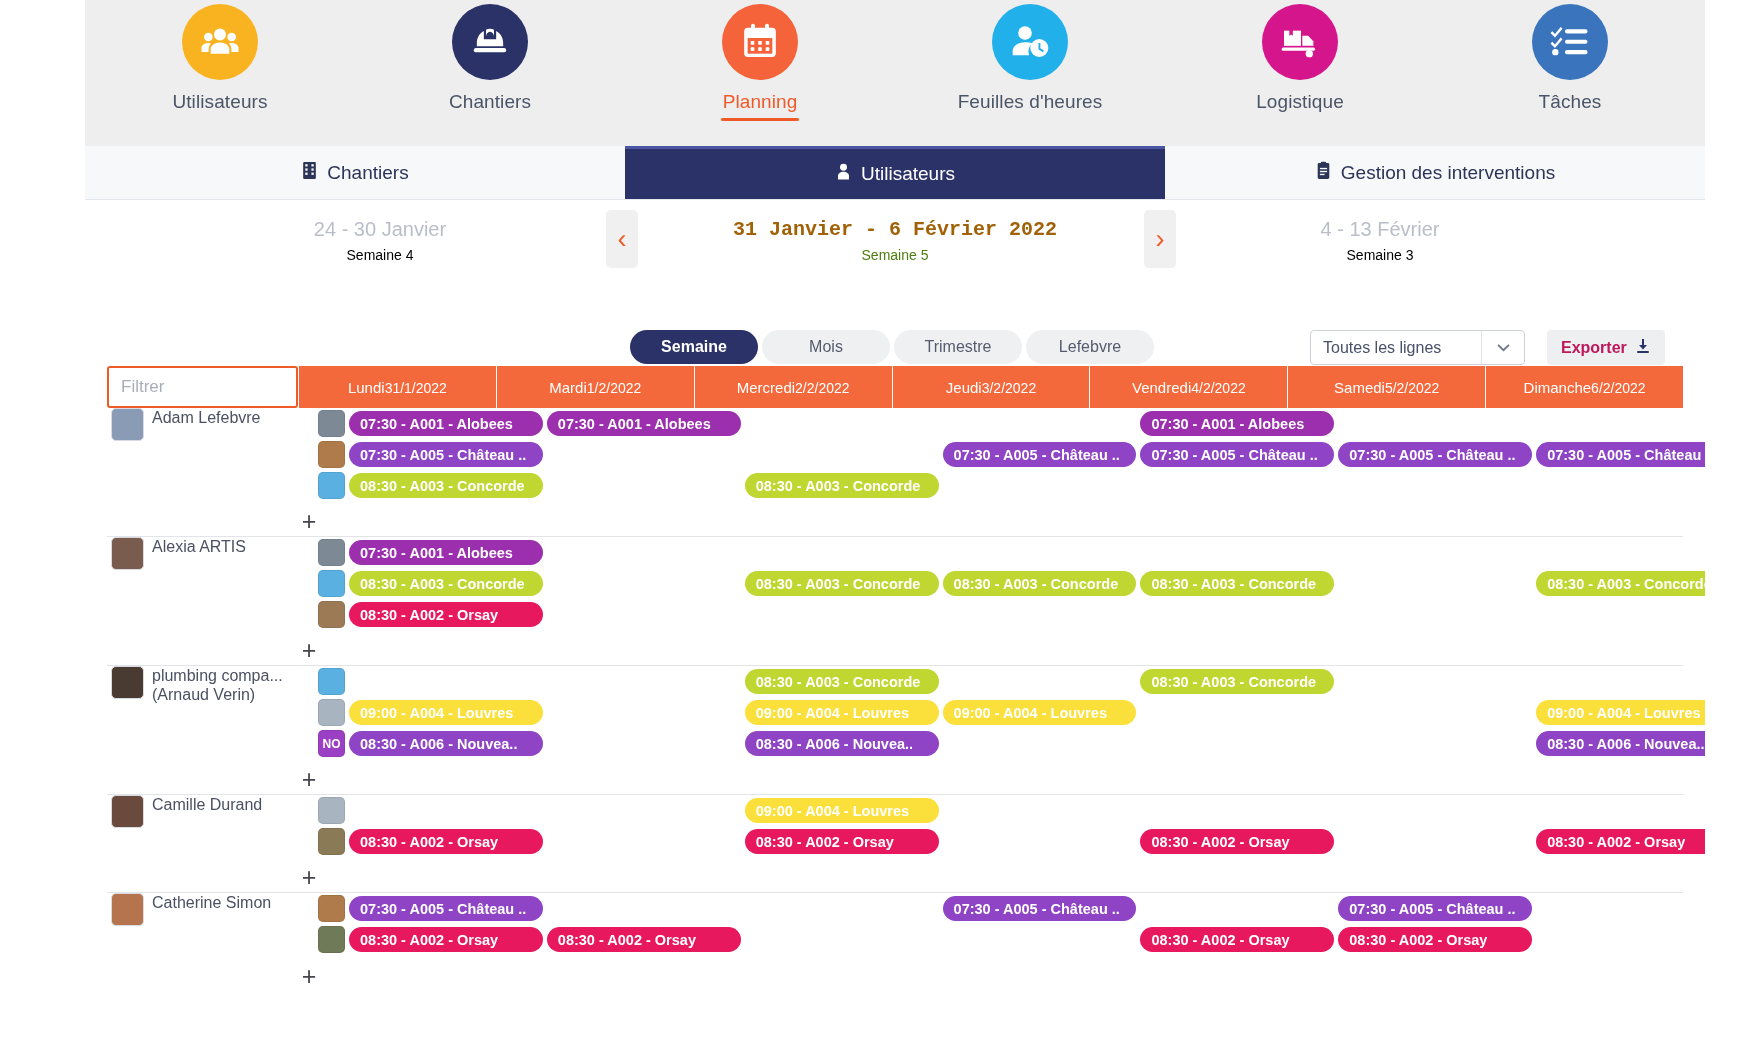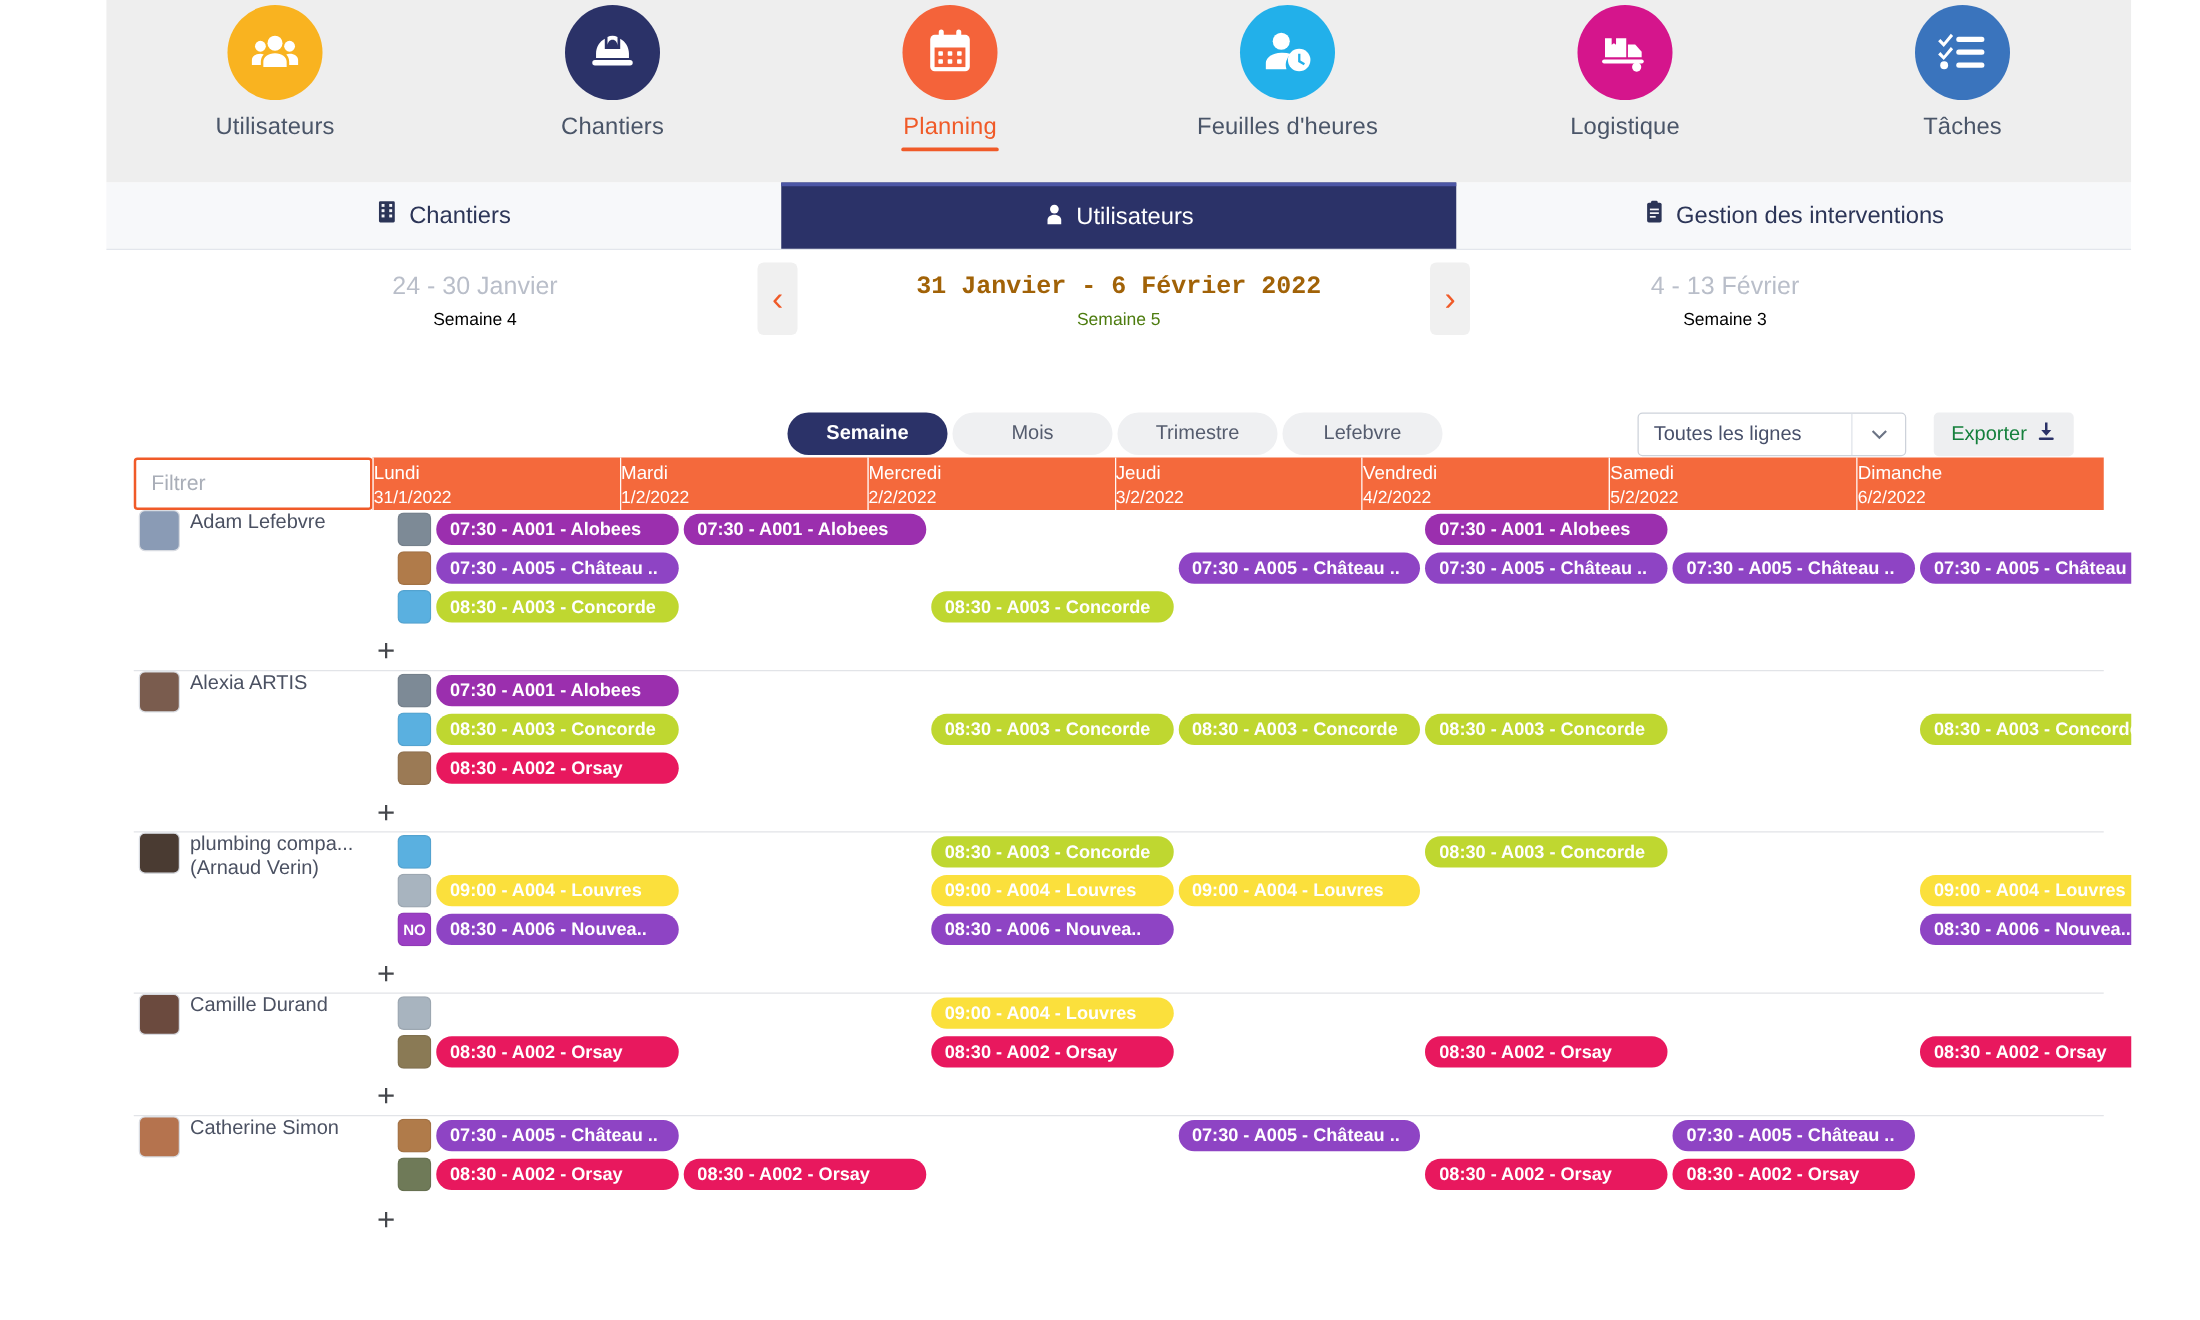--- a/index.html
+++ b/index.html
@@ -78,35 +78,35 @@
     position:absolute; left:1225px; top:0; width:215px; height:35px;
     border:1px solid #cdd2da; border-radius:4px; background:#fff; display:flex; align-items:center;
     font-size:16px; color:#48506a; cursor:pointer;
   }
   .selectwrap .val{ padding-left:12px; flex:1; }
   .selectwrap .sep{ width:1px; height:33px; background:#dfe3ea; }
   .selectwrap .chev{ width:42px; display:flex; align-items:center; justify-content:center; color:#6c7485; font-size:13px;}
 
   .exportbtn{
     position:absolute; left:1462px; top:0; height:35px; padding:0 14px; border-radius:4px;
-    background:#eeeff1; display:flex; align-items:center; gap:8px; font-size:16px; color:#15803d; cursor:pointer;
+    background:#eeeff1; display:flex; align-items:center; gap:8px; font-size:16px; color:#be185d; cursor:pointer;font-weight:bold;
   }
   .exportbtn svg{ width:16px; height:16px; fill:#2b3268; }
 
   
   .grid{ position:absolute; left:107px; top:366px; width:1576px; }
 
   .headrow{ display:flex; height:42px; }
   .filterbox{
     width:191px; height:42px; border:2px solid #f05a28; border-radius:3px; background:#fff;
     display:flex; align-items:center; padding-left:12px; font-size:17px; color:#a9aeb8;
   }
   .dayhead{
     flex:1; background:#f4693c; border-left:1px solid #fff8f5; color:#ffffff;
-    display:flex; flex-direction:column; justify-content:center;
+    display:flex; align-items:center; justify-content:center;
   }
   .dayhead .dn{ font-size:15px; }
   .dayhead .dd{ font-size:14px; margin-top:2px; }
 
   .userrow{ position:relative; border-bottom:1px solid #e2e4e8; }
   .userrow:last-child{ border-bottom:none; }
 
   .rowname{
     position:absolute; left:0; top:0; width:191px; height:100%;
     display:flex; align-items:flex-start; gap:8px; padding-left:4px;

